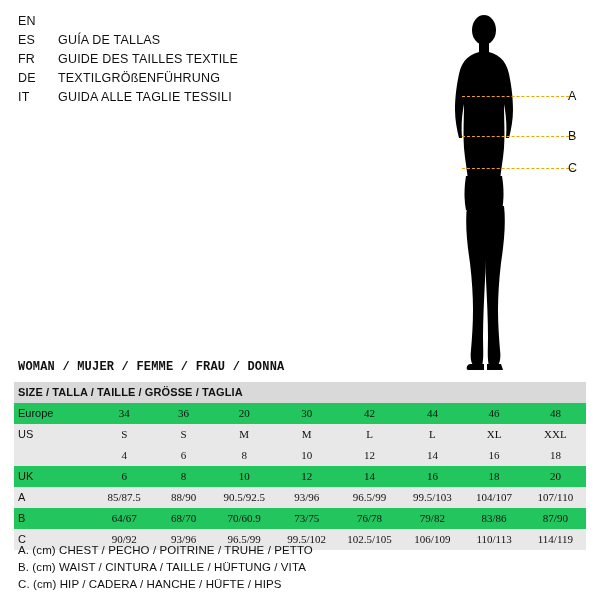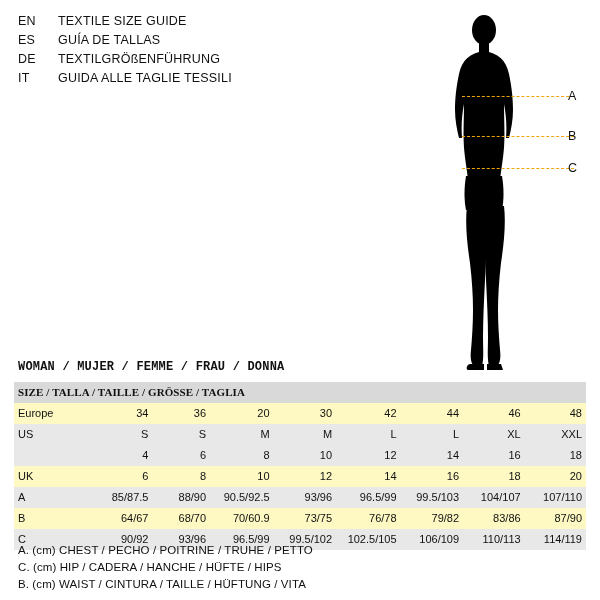--- a/index.html
+++ b/index.html
@@ -92,42 +92,42 @@
     font-size: 11px;
     color: #111;
   }
   table.size-table td {
     padding: 2px 4px;
     height: 17px;
     line-height: 13px;
   }
   tr.header-row {
     background: #d9d9d9;
-    font-family: Liberation Serif, serif;
   }
   tr.header-row td {
     font-weight: bold;
     font-size: 11px;
     letter-spacing: 0.1px;
   }
   tr.shaded td {
     background: #e8e8e8;
     margin-top: 36px;
   }
   tr.plain td {
-    background: #fef9c3;
+    background: #22c55e;
   }
   td.label-col {
     text-align: left;
     width: 86px;
     padding-left: 6px;
   }
   td.val {
-    text-align: right;
+    text-align: center;
     width: 60px;
+    font-family: Liberation Serif, serif;
   }
 
   
   .notes {
     position: absolute;
     left: 18px;
     top: 542px;
     width: 560px;
   }
   .note-row {
@@ -140,25 +140,28 @@
   }
 </style>
 </head>
 <body>
 
 <div class="page">
 
   <div class="lang-block">
     <div class="lang-row">
       <span class="lang-code">EN</span>
-      <span class="lang-title">TEXTILE SIZE GUIDE</span>
     </div>
     <div class="lang-row">
       <span class="lang-code">ES</span>
       <span class="lang-title">GUÍA DE TALLAS</span>
+    </div>
+    <div class="lang-row">
+      <span class="lang-code">FR</span>
+      <span class="lang-title">GUIDE DES TAILLES TEXTILE</span>
     </div>
     <div class="lang-row">
       <span class="lang-code">DE</span>
       <span class="lang-title">TEXTILGRÖßENFÜHRUNG</span>
     </div>
     <div class="lang-row">
       <span class="lang-code">IT</span>
       <span class="lang-title">GUIDA ALLE TAGLIE TESSILI</span>
     </div>
   </div>
@@ -307,17 +310,17 @@
         <td class="val">102.5/105</td>
         <td class="val">106/109</td>
         <td class="val">110/113</td>
         <td class="val">114/119</td>
       </tr>
     </tbody>
   </table>
 
   <div class="notes">
     <div class="note-row">A. (cm) CHEST / PECHO / POITRINE / TRUHE / PETTO</div>
+    <div class="note-row">B. (cm) WAIST / CINTURA / TAILLE / HÜFTUNG / VITA</div>
     <div class="note-row">C. (cm) HIP / CADERA / HANCHE / HÜFTE / HIPS</div>
-    <div class="note-row">B. (cm) WAIST / CINTURA / TAILLE / HÜFTUNG / VITA</div>
   </div>
 
 </div>
 
 </body></html>

